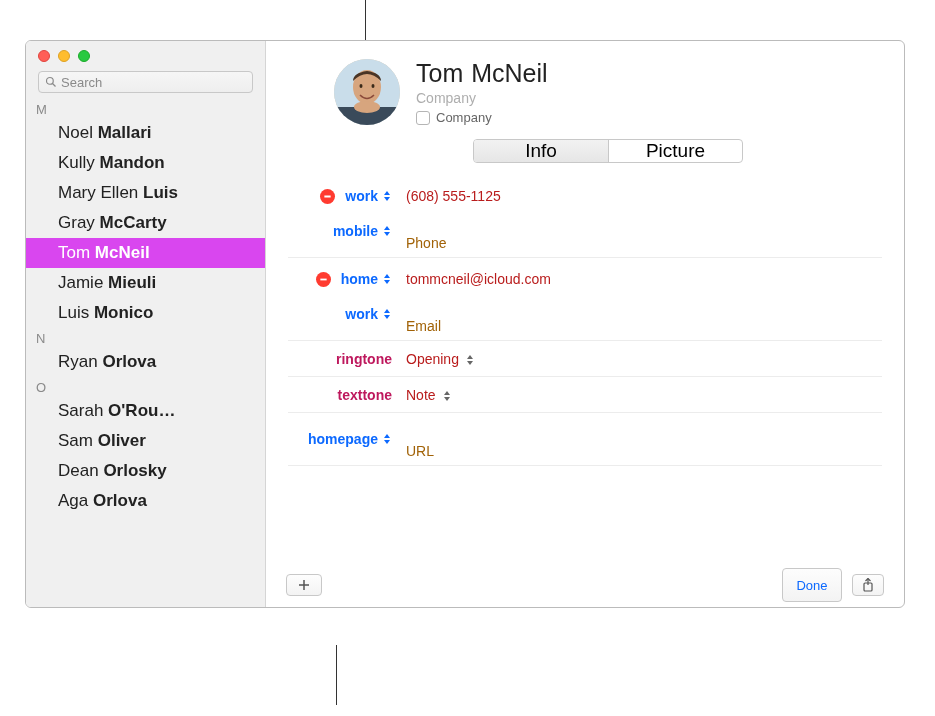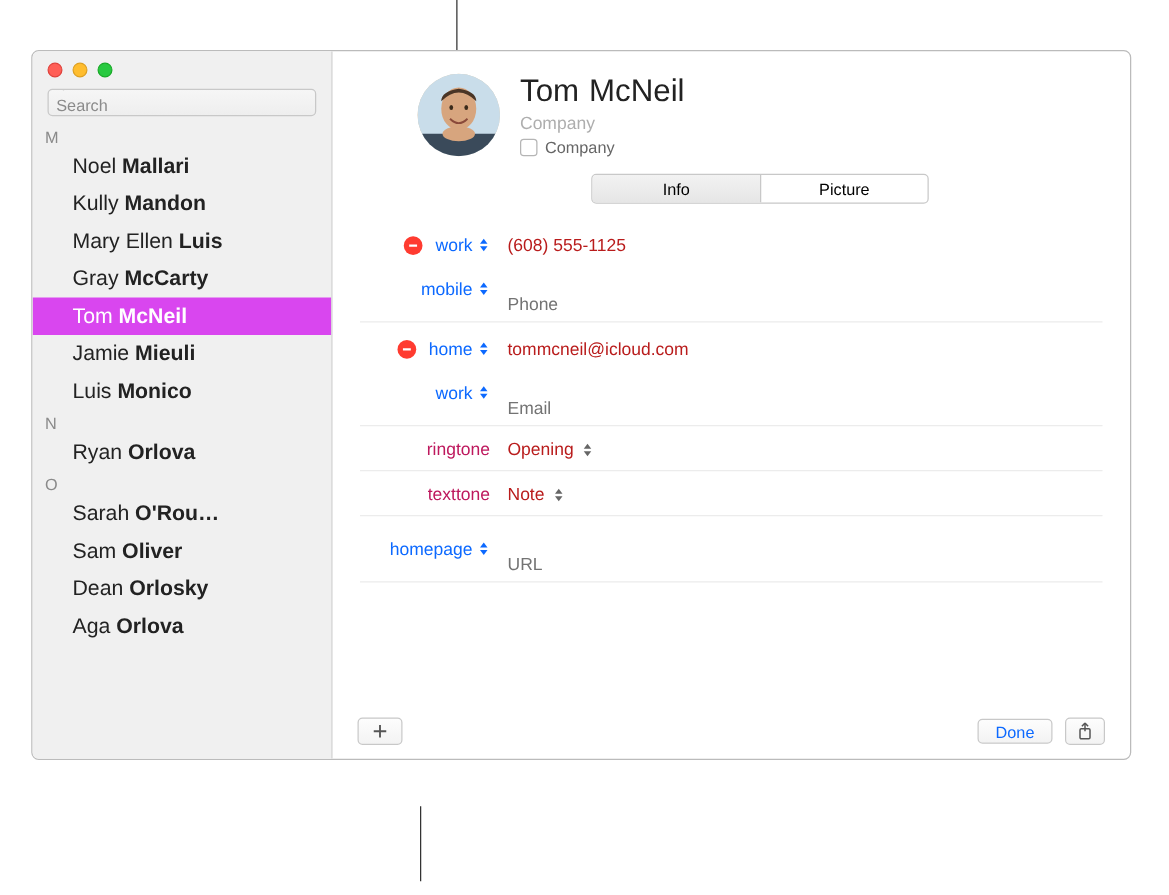--- a/index.html
+++ b/index.html
@@ -13,74 +13,74 @@
     }
     .sidebar { width: 240px; background: #f0f0f0; border-right: 1px solid #d5d5d5; display: flex; flex-direction: column; }
     .traffic { display: flex; gap: 8px; padding: 9px 12px; }
     .dot { width: 12px; height: 12px; border-radius: 50%; }
     .dot.red { background: #ff5f57; border: 0.5px solid #e0443e; }
     .dot.yellow { background: #ffbd2e; border: 0.5px solid #dea123; }
     .dot.green { background: #28c940; border: 0.5px solid #1aab29; }
     .search-wrap { padding: 0 12px 6px 12px; }
     .search {
       width: 100%; height: 22px; border: 1px solid #c8c8c8; border-radius: 4px;
-      background: linear-gradient(#f6f6f6,#eee); display: flex; align-items: flex-start; padding: 0 6px; gap: 4px; flex-direction: column;
+      background: linear-gradient(#f6f6f6,#eee); display: flex; align-items: center; padding: 0 6px; gap: 4px;
     }
     .search .mag { color: #8a8a8a; width: 12px; height: 12px; }
     .search .ph { color: #8a8a8a; font-size: 13px; }
     .list { flex: 1; overflow: hidden; }
     .section-letter { color: #8a8a8a; font-size: 13px; padding: 3px 10px 1px 10px; }
     .contact { font-size: 17px; color: #222; padding: 5px 10px 5px 32px; white-space: nowrap; overflow: hidden; text-overflow: ellipsis; cursor: default; }
     .contact.selected { background: #d946ef; color: #fff; }
     .detail { flex: 1; position: relative; padding: 18px 22px 0 22px; }
     .header { display: flex; gap: 16px; align-items: flex-start; margin-left: 46px;}
     .avatar { width: 66px; height: 66px; border-radius: 50%; overflow: hidden; background: #d8c8b0; flex-shrink: 0; position: relative; }
     .avatar svg { width: 100%; height: 100%; display:block;}
     .name-block { flex: 1; padding-top: 0px; }
     .name-row { display: flex; gap: 8px; }
     .name-row span { font-size: 25px; font-weight: 400; color: #222; }
     .company-text { color: #aeaeae; font-size: 14px; margin-top: 2px; }
     .company-check { display: flex; align-items: center; gap: 6px; margin-top: 4px; }
     .company-check .box { width: 14px; height: 14px; border: 1px solid #b5b5b5; border-radius: 3px; background: #fff; }
     .company-check .lbl { font-size: 13px; color: #666; }
     .seg { display: flex; justify-content: center; margin-top: 14px; margin-left: 46px;}
     .segcontrol { display: flex; border: 1px solid #c8c8c8; border-radius: 4px; overflow: hidden; }
-    .segbtn { width: 134px; height: 22px; font-size: 13px; display: flex; align-items: center; justify-content: center; cursor: default; }
+    .segbtn { width: 134px; height: 22px; font-size: 19px; display: flex; align-items: center; justify-content: center; cursor: default; }
     .segbtn.active { background: linear-gradient(#f2f2f2,#e6e6e6); }
     .segbtn + .segbtn { border-left: 1px solid #c8c8c8; }
     .fields { margin-top: 18px; }
     .row { display: flex; align-items: center; min-height: 30px; position: relative; }
     .row.divider-after { border-bottom: 1px solid #ececec; padding-bottom: 6px; margin-bottom: 6px; }
-    .col-label { width: 110px; display: flex; justify-content: flex-end; align-items: center; gap: 4px; padding-right: 6px; }
+    .col-label { width: 110px; display: flex; justify-content: flex-end; align-items: center; gap: 4px; padding-right: 6px; font-weight: bold; }
     .minus {
       width: 15px; height: 15px; border-radius: 50%; background: #ff3b30; color: #fff;
       display: flex; align-items: center; justify-content: center; font-weight: bold; flex-shrink: 0;
       margin-right: 6px;
     }
     .minus svg { width: 9px; height: 9px; }
     .spacer-minus { width: 21px; flex-shrink: 0; }
     .label-text { font-size: 14px; }
     .label-text.link { color: #0c69ff; }
     .label-text.gray { color: #be185d; }
     .stepper { width: 10px; height: 12px; }
     .stepper svg { width: 10px; height: 12px; display:block;}
     .col-value { flex: 1; padding-left: 8px; font-size: 14px; color: #b91c1c; display:flex; align-items:center; gap:4px;}
-    .col-value.placeholder { color: #737373; margin-top: 24px; }
+    .col-value.placeholder { color: #a16207; margin-top: 24px; }
     .valstep { width: 10px; height: 12px; margin-left: 2px;}
     .footer {
       position: absolute; left: 0; right: 0; bottom: 0; height: 44px;
       display: flex; align-items: center; padding: 0 20px; justify-content: space-between;
     }
     .addbtn {
       width: 36px; height: 22px; border: 1px solid #c8c8c8; border-radius: 4px;
       display: flex; align-items: center; justify-content: center; background: linear-gradient(#fdfdfd,#f3f3f3);
     }
     .right-actions { display: flex; gap: 10px; align-items: center; }
     .done {
-      width: 60px; height: 20px; border: 1px solid #c8c8c8; border-radius: 4px;
+      width: 60px; height: 34px; border: 1px solid #c8c8c8; border-radius: 4px;
       display: flex; align-items: center; justify-content: center; background: linear-gradient(#fdfdfd,#f3f3f3);
       color: #0c69ff; font-size: 13px; font-weight: 500;
     }
     .share {
       width: 32px; height: 22px; border: 1px solid #c8c8c8; border-radius: 4px;
       display: flex; align-items: center; justify-content: center; background: linear-gradient(#fdfdfd,#f3f3f3);
     }
   </style>
 </head>
 <body>

